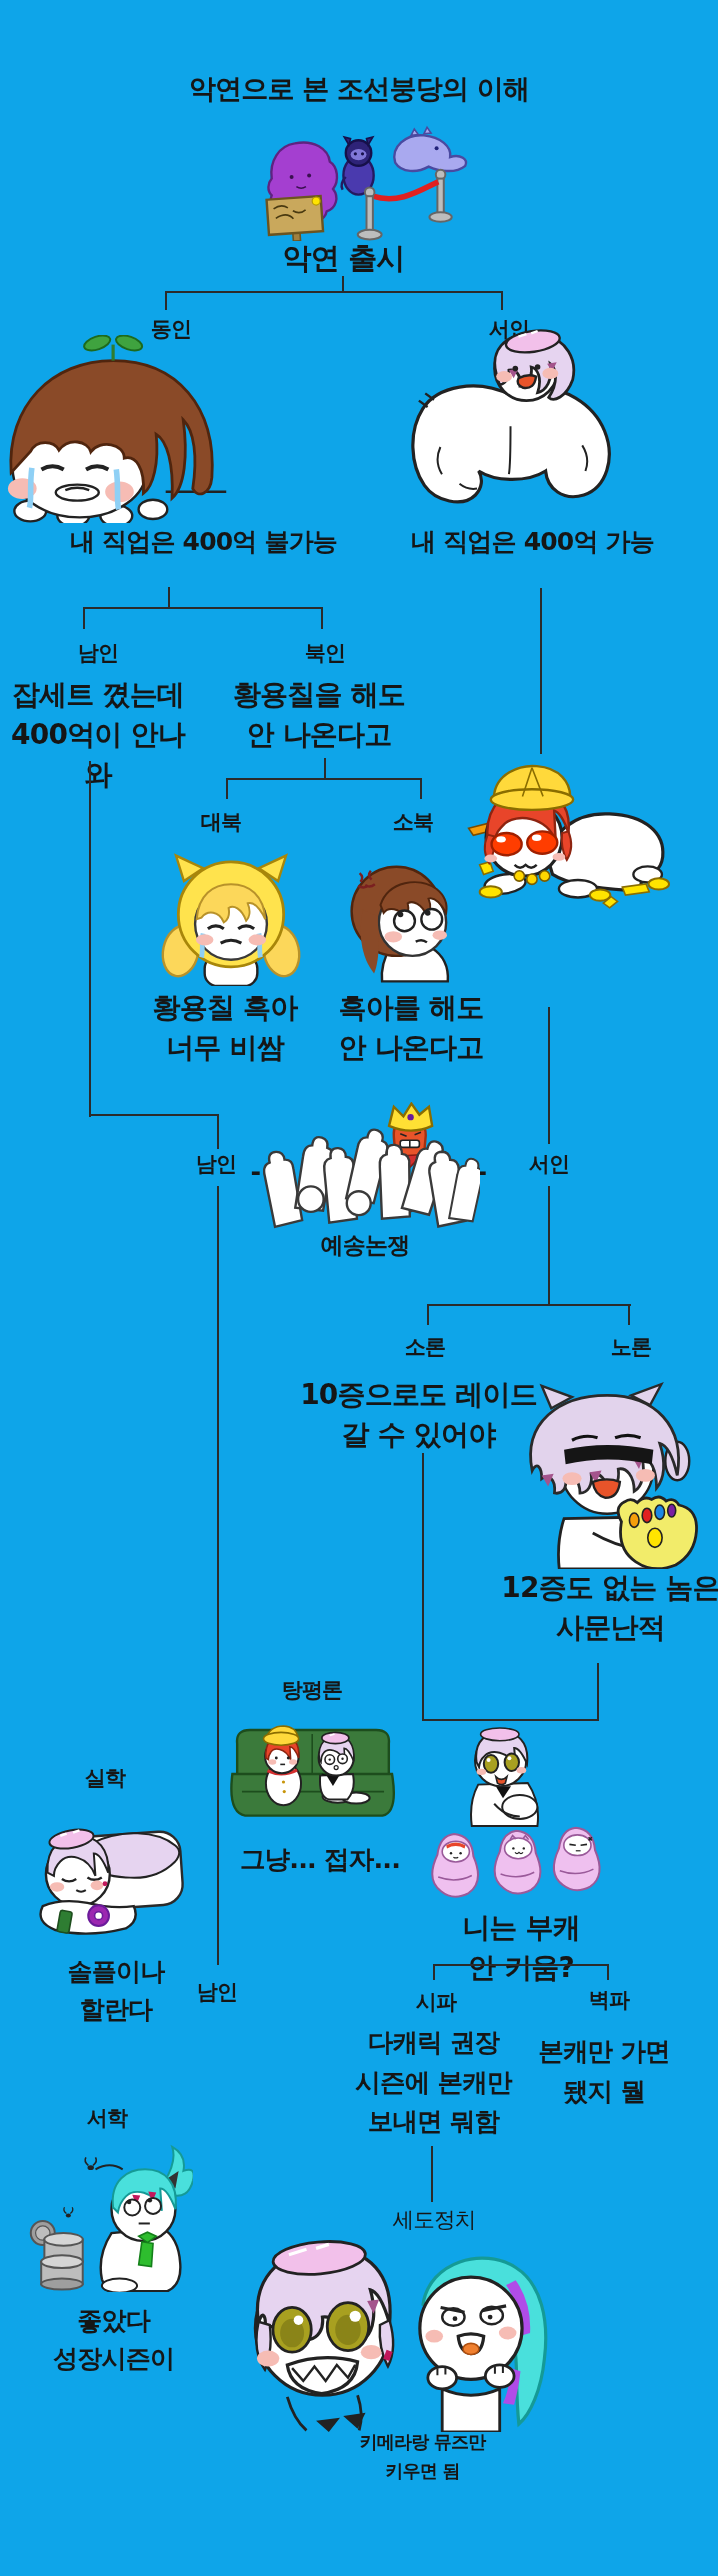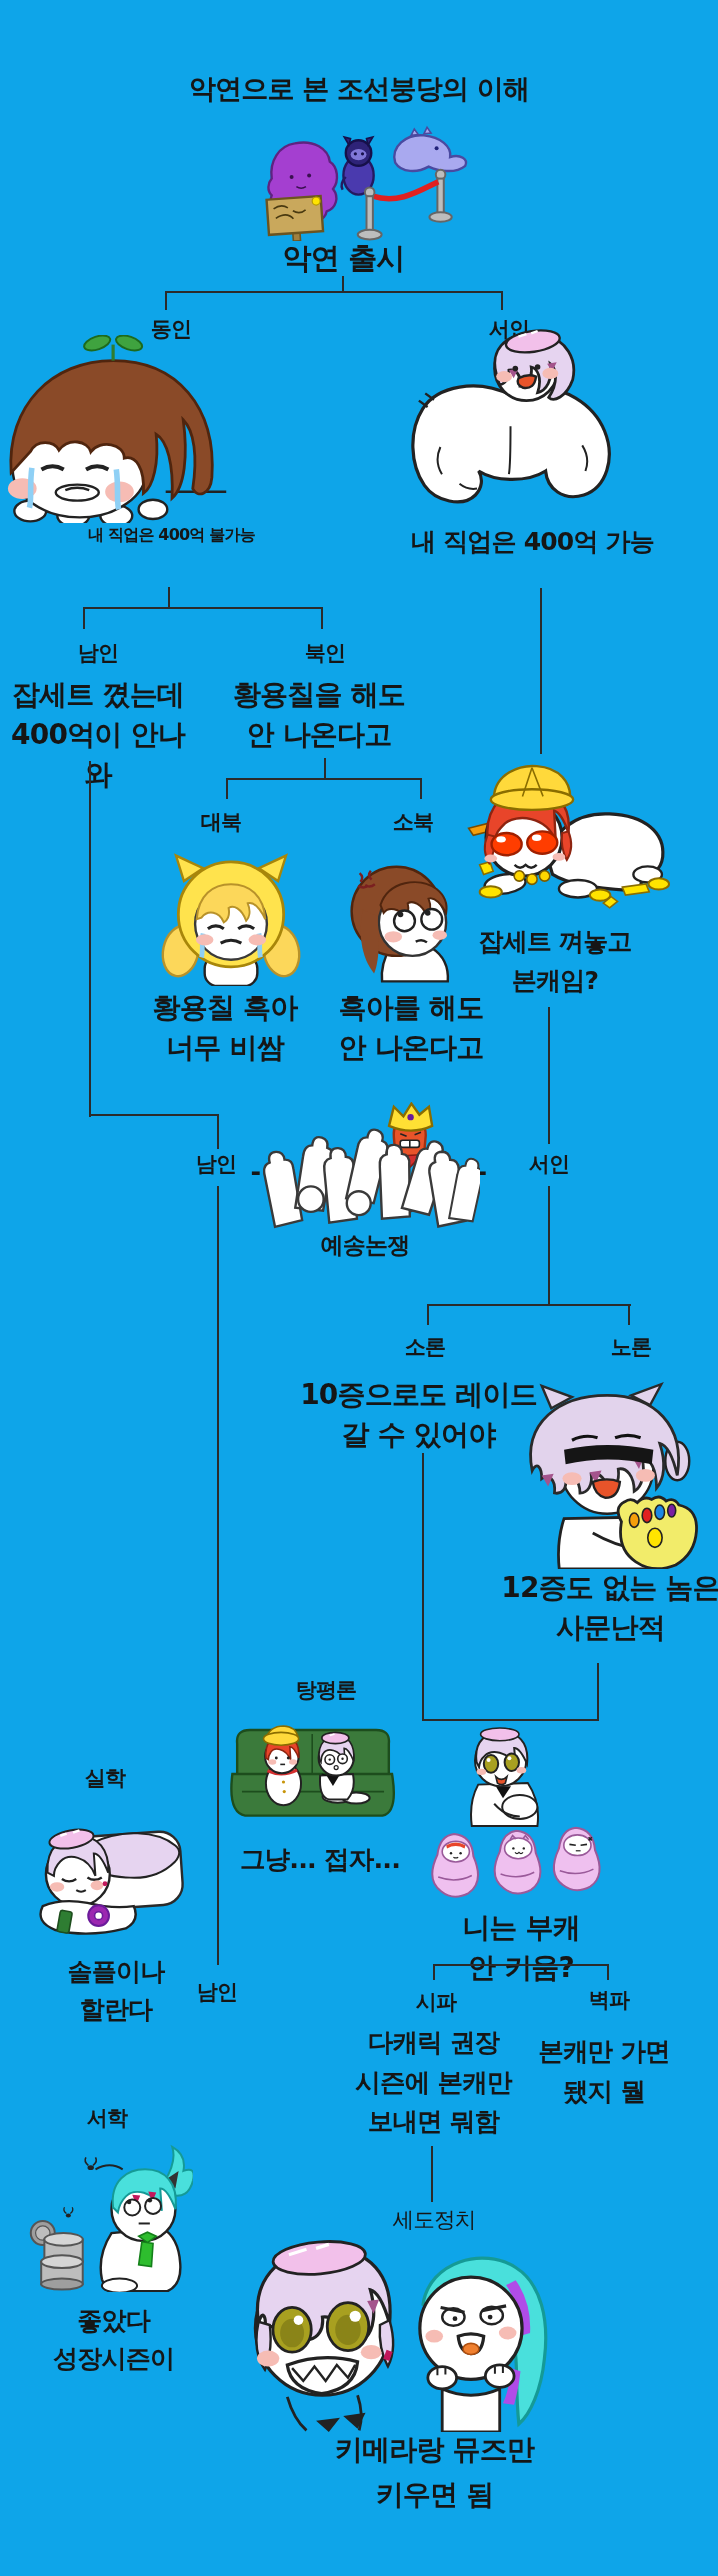--- a/index.html
+++ b/index.html
@@ -80,21 +80,21 @@
     <path d="M40,166 C37,188 40,204 37,216" stroke="#8FD0F5" stroke-width="7" fill="none"></path>
     <path d="M146,168 C149,190 146,206 149,218" stroke="#8FD0F5" stroke-width="7" fill="none"></path>
     <path d="M52,168 Q66,160 80,168 M108,168 Q122,160 136,168" stroke="#222" stroke-width="5" fill="none"></path>
     <ellipse cx="97" cy="197" rx="27" ry="10" fill="#fff" stroke="#222" stroke-width="3"></ellipse>
     <path d="M82,194 Q97,188 112,194" stroke="#222" stroke-width="3" fill="none"></path>
     <path d="M14,172 C8,88 66,32 142,32 C222,32 272,90 266,178 C264,200 248,204 242,192 C248,152 244,120 230,106 C236,150 232,190 216,204 C218,162 210,132 196,124 C200,160 192,190 180,198 C182,166 170,150 156,154 C156,136 126,130 114,146 C110,132 86,128 74,144 C68,132 46,130 38,146 Z" fill="#8A4A28" stroke="#50250e" stroke-width="3.5"></path>
     <path d="M142,32 L142,12" stroke="#2f7d2f" stroke-width="4"></path>
     <ellipse cx="122" cy="10" rx="17" ry="8" fill="#3FA33F" stroke="#1d6a1d" stroke-width="2.5" transform="rotate(-18 122 10)"></ellipse>
     <ellipse cx="162" cy="10" rx="17" ry="8" fill="#3FA33F" stroke="#1d6a1d" stroke-width="2.5" transform="rotate(18 162 10)"></ellipse>
   </svg>
-  <div class="t cap" style="left:12px;top:524px;width:319px;font-size:16px">내 직업은 400억 불가능</div>
+  <div class="t cap" style="left:44px;top:524px;width:319px;font-size:25px">내 직업은 400억 불가능</div>
 
   <svg style="left:383px;top:327px" width="263" height="196" viewBox="0 0 330 245" preserveAspectRatio="none">
     <path d="M160,85 C118,64 68,74 50,102 C32,130 34,172 52,198 C66,218 100,226 116,210 C124,202 126,190 120,180 C142,194 182,194 204,180 C206,202 226,218 252,210 C280,201 292,164 278,130 C264,96 224,72 192,78 Z" fill="#fff" stroke="#222" stroke-width="4"></path>
     <path d="M160,124 C160,152 160,172 158,184" stroke="#222" stroke-width="2.5" fill="none"></path>
     <path d="M72,150 q-8,18 2,34 M250,148 q10,16 4,32 M96,196 q10,8 22,6" stroke="#222" stroke-width="2.5" fill="none"></path>
     <path d="M56,100 l-11,-8 M64,91 l-11,-8" stroke="#222" stroke-width="3"></path>
     <circle cx="180" cy="52" r="40" fill="#fff" stroke="#222" stroke-width="3.5"></circle>
     <path d="M142,58 C132,20 168,2 202,10 C230,16 244,40 238,66 C230,88 214,94 208,88 C220,70 218,52 210,46 C214,66 204,80 194,82 C200,64 194,52 186,50 C188,64 180,74 172,74 C174,60 166,52 158,54 C158,66 152,72 146,72 Z" fill="#E6D4F0" stroke="#222" stroke-width="3.5"></path>
     <path d="M158,54 l6,10 6,-12 Z M206,46 l6,10 6,-12 Z" fill="#A4548C"></path>
     <ellipse cx="188" cy="18" rx="34" ry="13" fill="#F2C0EA" stroke="#222" stroke-width="3" transform="rotate(-8 188 18)"></ellipse>
@@ -147,24 +147,20 @@
     <ellipse cx="88" cy="104" rx="6" ry="4" fill="#fff"></ellipse>
     <path d="M60,138 q7,7 14,0 q7,7 14,0" stroke="#222" stroke-width="3" fill="none"></path>
     <ellipse cx="30" cy="130" rx="8" ry="5" fill="#F6BCB4"></ellipse>
       <ellipse cx="116" cy="128" rx="8" ry="5" fill="#F6BCB4"></ellipse>
     <circle cx="66" cy="152" r="6.5" fill="#FFD700" stroke="#7a5c00" stroke-width="2"></circle>
     <circle cx="82" cy="156" r="6.5" fill="#FFD700" stroke="#7a5c00" stroke-width="2"></circle>
     <circle cx="98" cy="152" r="6.5" fill="#FFD700" stroke="#7a5c00" stroke-width="2"></circle>
     <path d="M196,166 l30,-4 4,10 -30,4 Z" fill="#FFE400" stroke="#8a6d00" stroke-width="2"></path>
     <path d="M172,186 l10,-8 8,6 -10,8 Z" fill="#FFE400" stroke="#8a6d00" stroke-width="2"></path>
   </svg>
-  <div class="t cap" style="left:455px;top:923px;width:200px;font-size:25px;line-height:1.55">
-    <div>잡세트 껴놓고</div>
-    <div>본캐임?</div>
-  </div>
 
   <div class="vl" style="left:324px;top:758px;height:20px"></div>
   <div class="hl" style="left:226px;top:778px;width:196px"></div>
   <div class="vl" style="left:226px;top:778px;height:21px"></div>
   <div class="vl" style="left:420px;top:778px;height:21px"></div>
   <div class="t lbl" style="left:161px;top:808px;width:120px">대북</div>
   <div class="t lbl" style="left:353px;top:808px;width:120px">소북</div>
 
   <svg style="left:160px;top:846px" width="142" height="140" viewBox="0 0 178 176" preserveAspectRatio="none">
     <ellipse cx="26" cy="132" rx="22" ry="32" fill="#FCD75A" stroke="#b8922a" stroke-width="3" transform="rotate(12 26 132)"></ellipse>
@@ -285,21 +281,21 @@
   <div class="t cap" style="left:491px;top:1568px;width:239px">
     <div>12증도 없는 놈은</div>
     <div>사문난적</div>
   </div>
 
   <div class="vl" style="left:217px;top:1186px;height:779px"></div>
   <div class="vl" style="left:422px;top:1453px;height:267px"></div>
   <div class="vl" style="left:597px;top:1663px;height:57px"></div>
   <div class="hl" style="left:422px;top:1719px;width:177px"></div>
 
-  <div class="t lbl" style="left:266px;top:1676px;width:120px">탕평론</div>
+  <div class="t lbl" style="left:252px;top:1676px;width:120px">탕평론</div>
   <svg style="left:226px;top:1718px" width="174" height="112" viewBox="0 0 218 140" preserveAspectRatio="none">
     <path d="M14,32 Q12,14 32,15 L186,15 Q206,14 204,32 L204,72 L14,72 Z" fill="#3B7A3B" stroke="#1d4d1d" stroke-width="3"></path>
     <path d="M8,70 Q2,118 24,122 L196,122 Q216,118 208,70 Z" fill="#3B7A3B" stroke="#1d4d1d" stroke-width="3"></path>
     <path d="M108,20 L108,70 M20,92 L198,92" stroke="#1d4d1d" stroke-width="2"></path>
     <ellipse cx="72" cy="82" rx="22" ry="27" fill="#fff" stroke="#222" stroke-width="2.5"></ellipse>
     <circle cx="72" cy="80" r="2" fill="#c8960c"></circle>
       <circle cx="73" cy="92" r="2" fill="#c8960c"></circle>
     <path d="M52,66 Q70,74 89,65" stroke="#D32F2F" stroke-width="4" fill="none"></path>
     <circle cx="70" cy="48" r="21" fill="#fff" stroke="#222" stroke-width="2.5"></circle>
     <path d="M50,50 C48,30 60,22 70,22 C83,22 93,31 91,50 C87,40 83,36 80,36 L81,52 C74,37 60,36 56,43 Q53,47 53,52 Z" fill="#E8452A" stroke="#8d2410" stroke-width="2"></path>
@@ -489,19 +485,19 @@
     <ellipse cx="134" cy="120" rx="16" ry="19" fill="#8a8418"></ellipse>
     <circle cx="143" cy="103" r="7" fill="#fff"></circle>
     <path d="M58,164 Q102,148 146,160 Q143,194 101,200 Q62,194 58,164 Z" fill="#fff" stroke="#222" stroke-width="4"></path>
     <path d="M64,168 L78,184 L92,166 L106,184 L120,164 L134,180 L143,164" stroke="#222" stroke-width="3" fill="none"></path>
     <ellipse cx="34" cy="156" rx="14" ry="10" fill="#F6BCB4"></ellipse>
       <ellipse cx="163" cy="148" rx="13" ry="9" fill="#F6BCB4"></ellipse>
     <rect x="180" y="146" width="8" height="12" fill="#C2185B" transform="rotate(20 184 152)"></rect>
     <path d="M58,204 Q66,232 82,246 M146,202 Q154,226 148,246" stroke="#222" stroke-width="3.5" fill="none"></path>
     <path d="M94,234 L110,248 L124,230 Z M128,228 L146,244 L156,224 Z" fill="#222"></path>
   </svg>
-  <div class="t cap" style="left:315px;top:2428px;width:239px;font-size:28px;line-height:1.6">
+  <div class="t cap" style="left:303px;top:2428px;width:239px;font-size:18px;line-height:1.6">
     <div>키메라랑 뮤즈만</div>
     <div>키우면 됨</div>
   </div>
 
 </div>
 
 
 </body></html>

